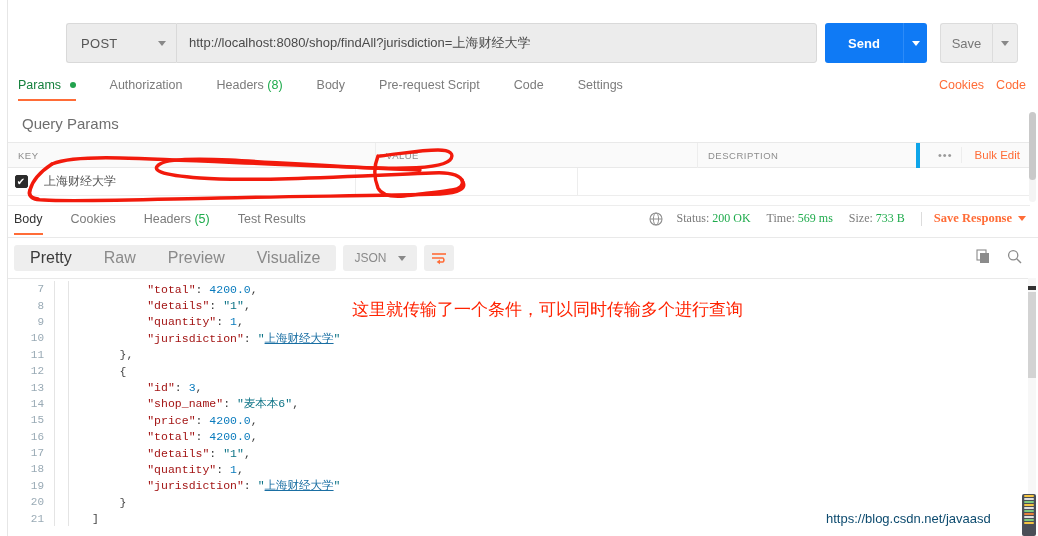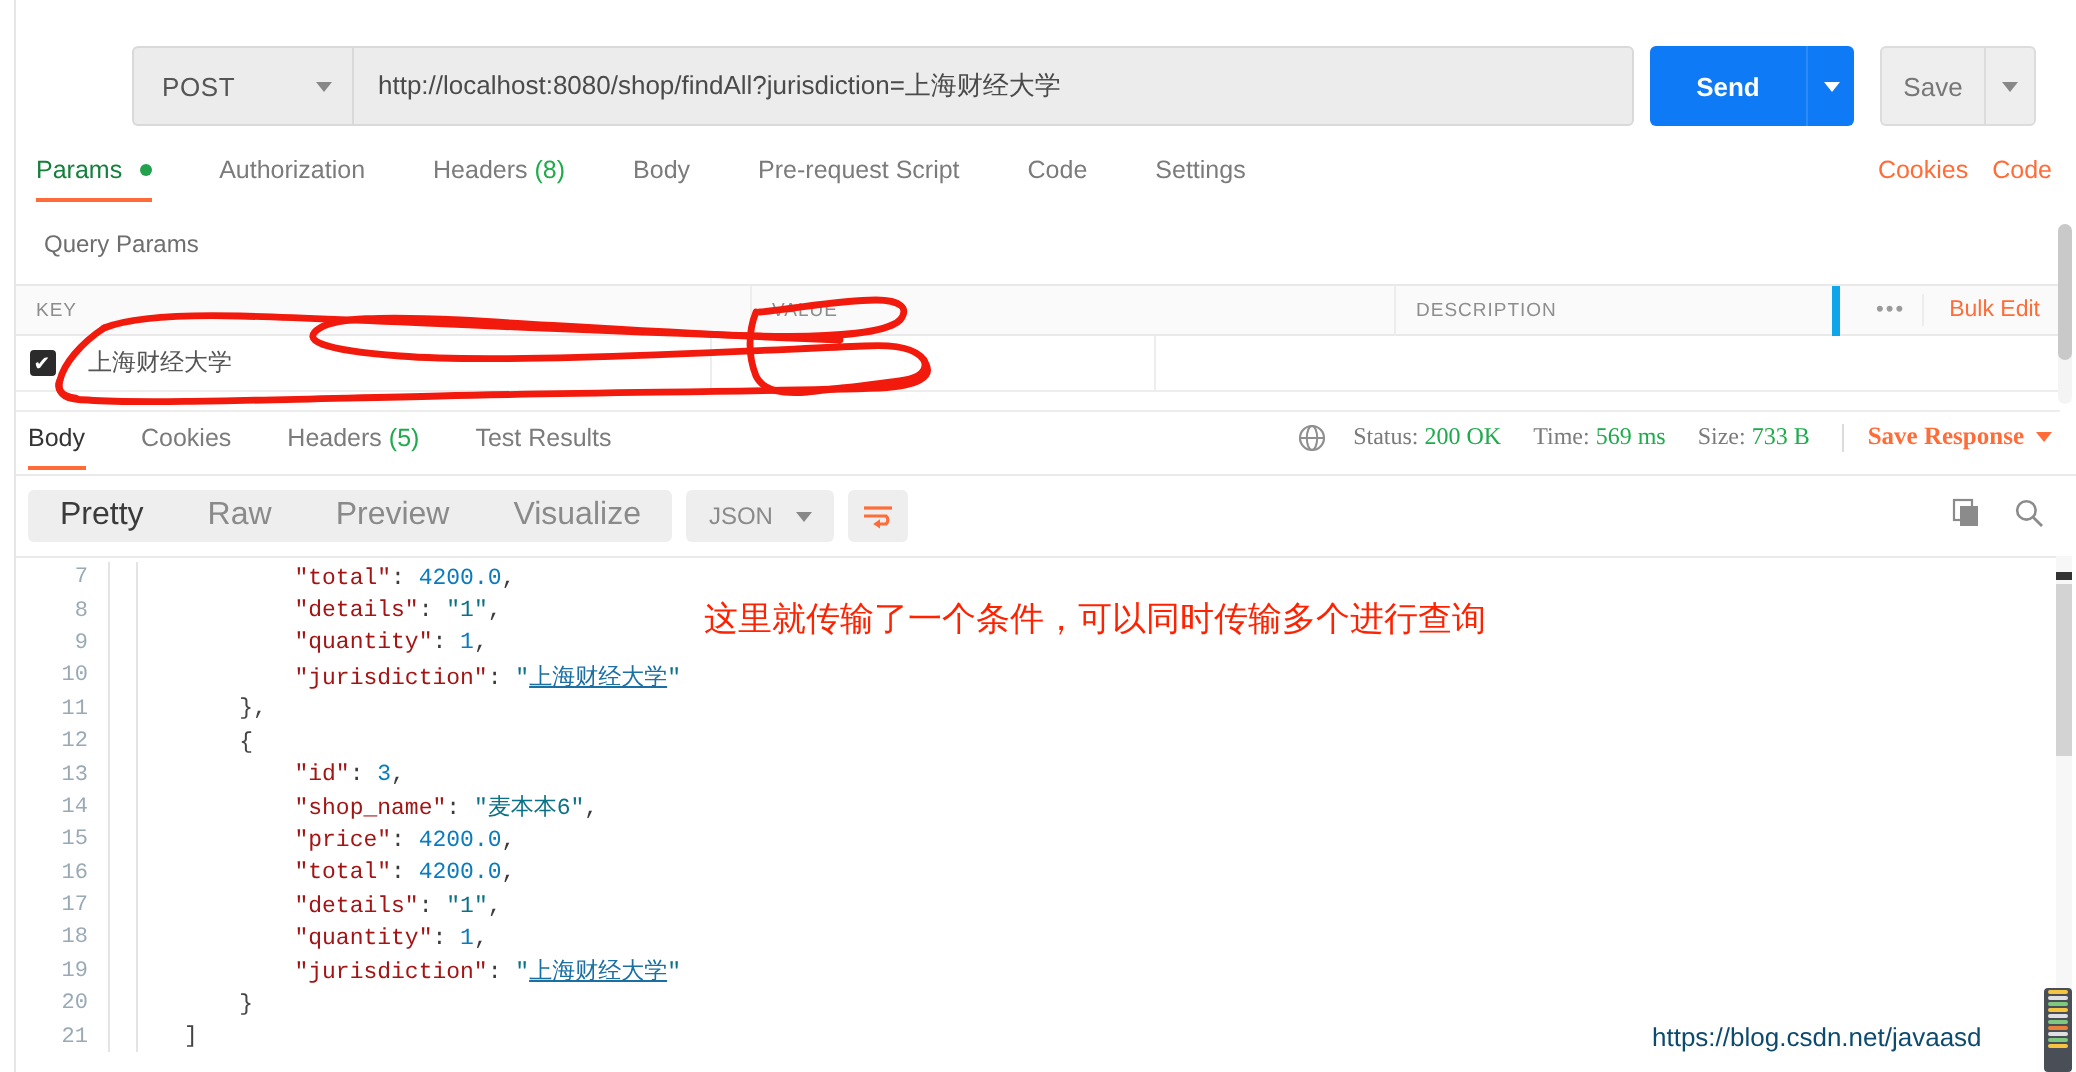--- a/index.html
+++ b/index.html
@@ -119,21 +119,21 @@
   #req-tab-links {
     position: absolute; right: 12px; top: 78px;
     display: flex; gap: 12px;
     font-size: 12.5px; color: #ff6c37;
   }
   #req-tab-links span { cursor: pointer; }
 
   
   #query-params-label {
     position: absolute; left: 22px; top: 115px;
-    font-size: 12px; color: #6e6e6e;
+    font-size: 15px; color: #6e6e6e;
   }
   #params-table {
     position: absolute; left: 8px; top: 142px;
     width: 1022px;
     border-top: 1px solid #e9e9e9;
   }
   #params-head {
     display: flex; height: 25px; align-items: center;
     background: #fafafa;
     border-bottom: 1px solid #e9e9e9;

